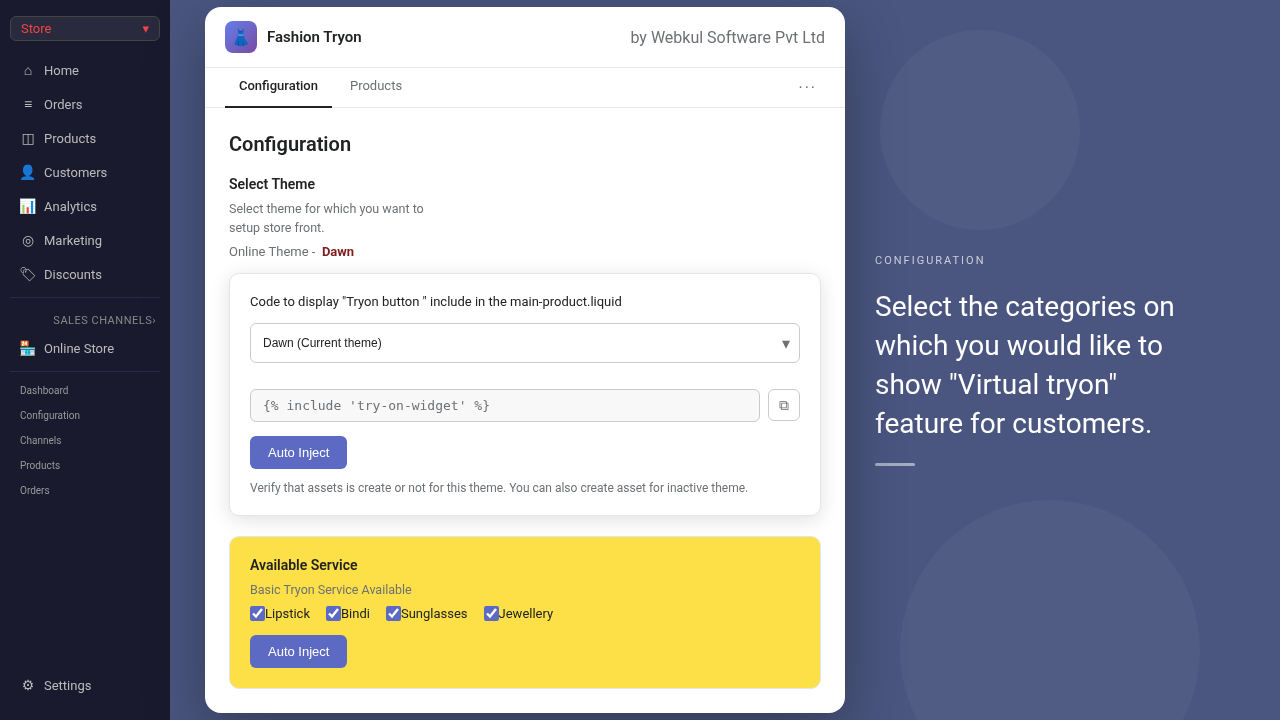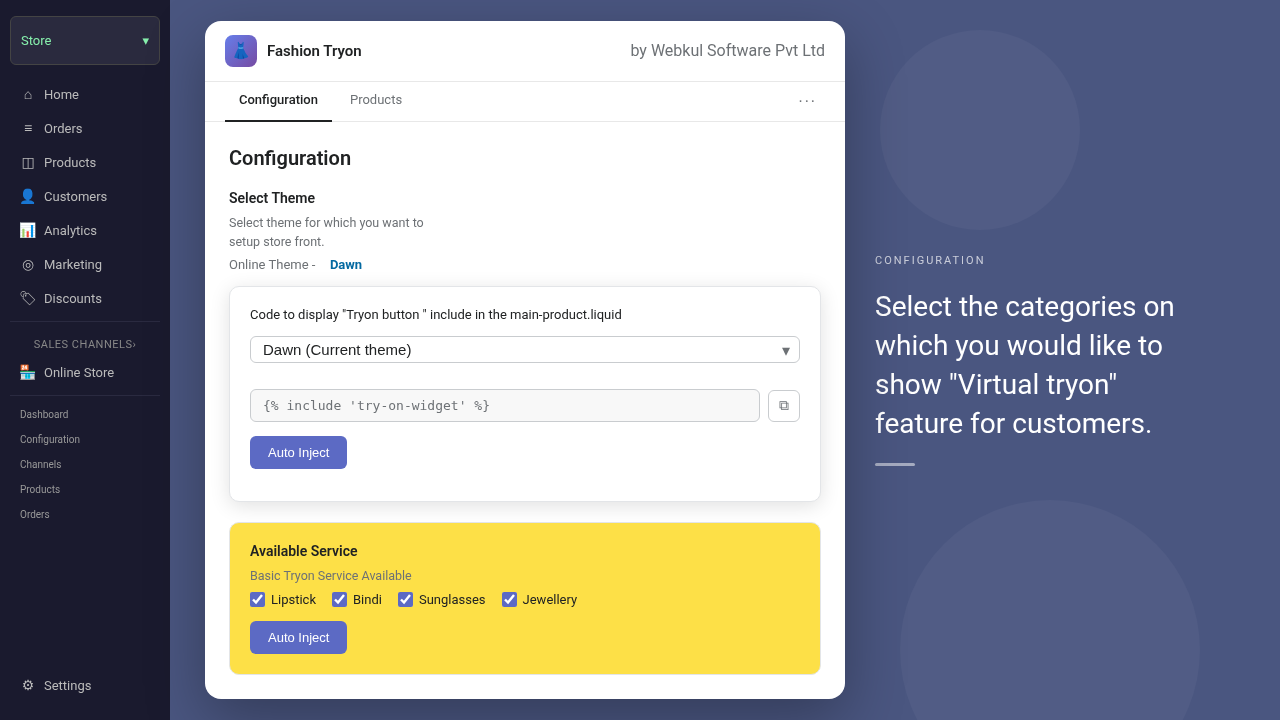--- a/index.html
+++ b/index.html
@@ -22,22 +22,22 @@
       flex-direction: column;
       padding: 8px 0;
       color: #ccc;
     }
 
     .sidebar-store-select {
       margin: 8px 10px 12px;
       background: #2a2a3e;
       border: 1px solid #444;
       border-radius: 6px;
-      padding: 16px 10px;
-      color: #86efac;
+      padding: 4px 10px;
+      color: #ef4444;
       font-size: 13px;
       display: flex;
       align-items: center;
       justify-content: space-between;
       cursor: pointer;
     }
 
     .sidebar-nav-item {
       display: flex;
       align-items: center;
@@ -52,21 +52,21 @@
     .sidebar-nav-item .icon { width: 16px; height: 16px; display: flex; align-items: center; justify-content: center; font-size: 14px; }
 
     .sidebar-section-label {
       font-size: 11px;
       color: #888;
       padding: 10px 14px 4px;
       text-transform: uppercase;
       letter-spacing: 0.5px;
       display: flex;
       align-items: center;
-      justify-content: center;
+      justify-content: flex-end;
     }
 
     .sidebar-divider {
       height: 1px;
       background: #2a2a40;
       margin: 6px 10px;
     }
 
     .sidebar-sub-item {
       display: flex;
@@ -189,21 +189,21 @@
       color: #6d7175;
       line-height: 1.5;
       margin-bottom: 6px;
     }
 
     .current-theme {
       font-size: 13px;
       color: #6d7175;
       margin-bottom: 14px;
     }
-    .current-theme strong { color: #0369a1; margin-left: 8px; }
+    .current-theme strong { color: #7f1d1d; }
 
     
     .code-popup {
       background: #fff;
       border: 1px solid #e3e5e8;
       border-radius: 10px;
       padding: 20px;
       box-shadow: 0 4px 20px rgba(0,0,0,0.12);
       margin-bottom: 20px;
     }
@@ -213,24 +213,24 @@
       color: #202223;
       margin-bottom: 14px;
     }
 
     .theme-select-wrapper {
       position: relative;
       margin-bottom: 12px;
     }
     .theme-select {
       width: 100%;
-      padding: 4px 12px;
+      padding: 12px 12px;
       border: 1px solid #c9cccf;
       border-radius: 6px;
-      font-size: 15px;
+      font-size: 12px;
       color: #202223;
       appearance: none;
       background: #fff;
       cursor: pointer;
     }
     .theme-select-arrow {
       position: absolute;
       right: 10px;
       top: 50%;
       transform: translateY(-50%);
@@ -298,21 +298,20 @@
       display: flex;
       align-items: center;
       gap: 16px;
       margin-bottom: 14px;
       flex-wrap: wrap;
     }
 
     .checkbox-item {
       display: flex;
       align-items: center;
-      gap: 6px;
       font-size: 13px;
       color: #202223;
     }
     .checkbox-item input[type="checkbox"] {
       width: 15px;
       height: 15px;
       accent-color: #5c6ac4;
       cursor: pointer;
     }
 
@@ -498,20 +497,21 @@
           <input class="code-input" type="text" readonly="" value="{% include 'try-on-widget' %}" style="">
           <button class="copy-btn">
             <span>⧉</span>
           </button>
         </div>
 
         <button class="auto-inject-btn">
           <span>Auto Inject</span>
         </button>
 
+        <p class="verify-text">Verify that assets is create or not for this theme. You can also create asset for inactive theme.</p>
       </div>
 
       <div class="service-section">
         <h3 class="subsection-title">Available Service</h3>
         <p class="subsection-desc">Basic Tryon Service Available</p>
 
         <div class="service-row">
           <label class="checkbox-item">
             <input type="checkbox" checked="" style="">
             <span>Lipstick</span>

